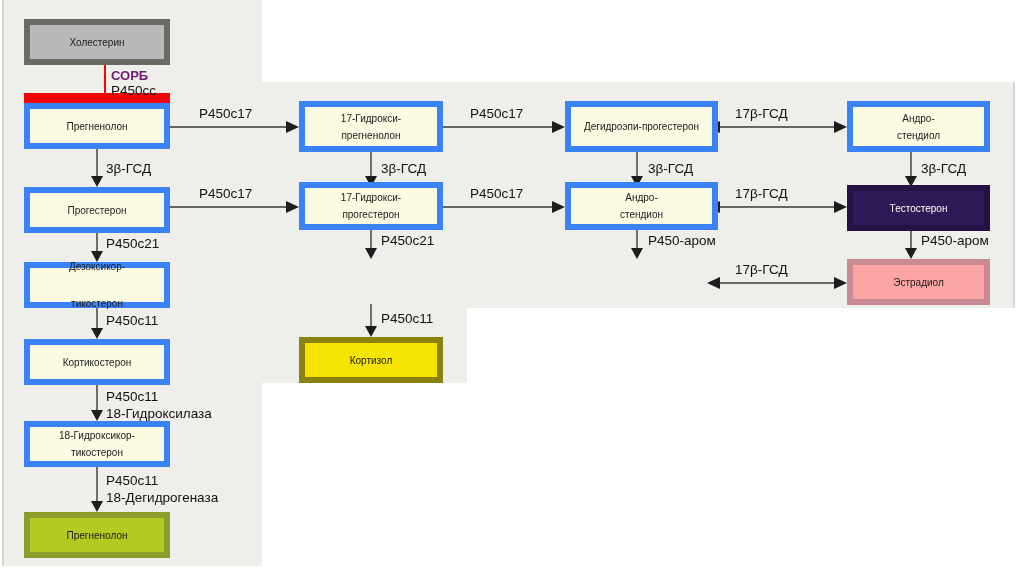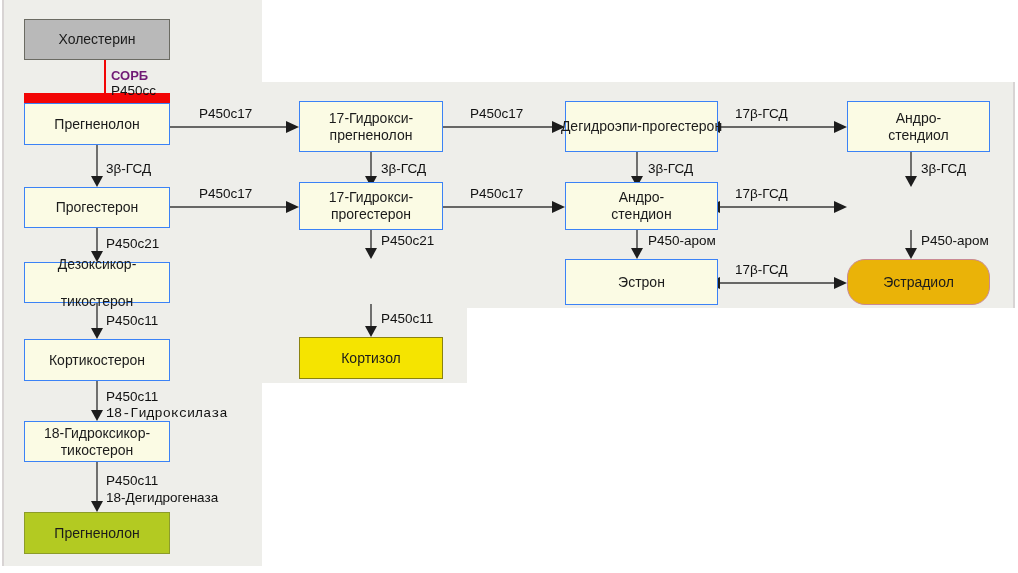--- a/index.html
+++ b/index.html
@@ -6,30 +6,30 @@
   body{font-family:"Liberation Sans","DejaVu Sans",sans-serif;}
   #stage{position:relative;width:1018px;height:573px;background:#ffffff;overflow:hidden;}
 
   .panel{position:absolute;background:#eeeeea;}
   .panel.p-left{left:4px;top:0px;width:258px;height:566px;}
   .panel.p-mid{left:185px;top:82px;width:282px;height:301px;}
   .panel.p-right{left:467px;top:82px;width:546px;height:226px;}
   .panel-edge-l{position:absolute;left:2px;top:0;width:2px;height:566px;background:#d8d4d4;}
   .panel-edge-r{position:absolute;left:1013px;top:82px;width:2px;height:226px;background:#d8d4d4;}
 
-  .node{position:absolute;box-sizing:border-box;border:1px solid #3b82f6;
-        background:#fbfbe4;color:#1b1b1b;font-size:14px;line-height:17px;
+  .node{position:absolute;box-sizing:border-box;border:6px solid #3b82f6;
+        background:#fbfbe4;color:#1b1b1b;font-size:10px;line-height:17px;
         display:flex;align-items:center;justify-content:center;text-align:center;
         padding:17px 3px;}
   .node.two-line{line-height:17px;}
   .node.chol{background:#b9b9b9;border-color:#6b6b63;}
   .node.cortisol{background:#f5e400;border-color:#8a8210;}
   .node.aldo{background:#b3ca22;border-color:#8c9c2a;}
   .node.testo{background:#2d1a56;border-color:#241245;color:#ffffff;}
-  .node.estra{background:#eab308;border-color:#c98a94;border-radius:18px;}
+  .node.estra{background:#fca5a5;border-color:#c98a94;}
 
   .redbar{position:absolute;background:#f20505;}
   .redline{position:absolute;background:#f20505;width:2px;}
 
   .lbl{position:absolute;font-size:13.5px;line-height:16px;color:#111111;white-space:nowrap;}
   .lbl.red{color:#701a75;font-weight:bold;font-size:13px;}
 
   .conn{position:absolute;overflow:visible;}
   .conn line{stroke:#3a3a3a;stroke-width:1.4px;}
   .conn polygon{fill:#1d1d1d;}
@@ -147,29 +147,29 @@
   <div class="node two-line" style="left:565px;top:101px;width:153px;height:51px;flex-direction:row;">
     <span>Дегидроэпи-</span>
     <span>прогестерон</span>
   </div>
 
   <div class="node two-line" style="left:565px;top:182px;width:153px;height:48px;flex-direction:column;">
     <span>Андро-</span>
     <span>стендион</span>
   </div>
 
-  <div class="node" style="left:565px;top:259px;width:153px;height:46px;">
-    <span>Эстрон</span>
-  </div>
 
   <div class="node two-line" style="left:847px;top:101px;width:143px;height:51px;flex-direction:column;">
     <span>Андро-</span>
     <span>стендиол</span>
   </div>
 
+  <div class="node testo" style="left:847px;top:185px;width:143px;height:45px;">
+    <span>Тестостерон</span>
+  </div>
 
   <div class="node estra" style="left:847px;top:259px;width:143px;height:46px;">
     <span>Эстрадиол</span>
   </div>
 
   <div class="lbl red" style="left:111px;top:68px;">
     <span>СОРБ</span>
   </div>
   <div class="lbl" style="left:111px;top:83px;">
     <span>P450cc</span>
@@ -180,21 +180,21 @@
   </div>
   <div class="lbl" style="left:106px;top:236px;">
     <span>P450c21</span>
   </div>
   <div class="lbl" style="left:106px;top:313px;">
     <span>P450c11</span>
   </div>
   <div class="lbl" style="left:106px;top:389px;">
     <span>P450c11</span>
   </div>
-  <div class="lbl" style="left:106px;top:406px;font-family:Liberation Mono, monospace;">
+  <div class="lbl" style="left:106px;top:406px;">
     <span>18-Гидроксилаза</span>
   </div>
   <div class="lbl" style="left:106px;top:473px;">
     <span>P450c11</span>
   </div>
   <div class="lbl" style="left:106px;top:490px;">
     <span>18-Дегидрогеназа</span>
   </div>
 
   <div class="lbl" style="left:199px;top:106px;">

